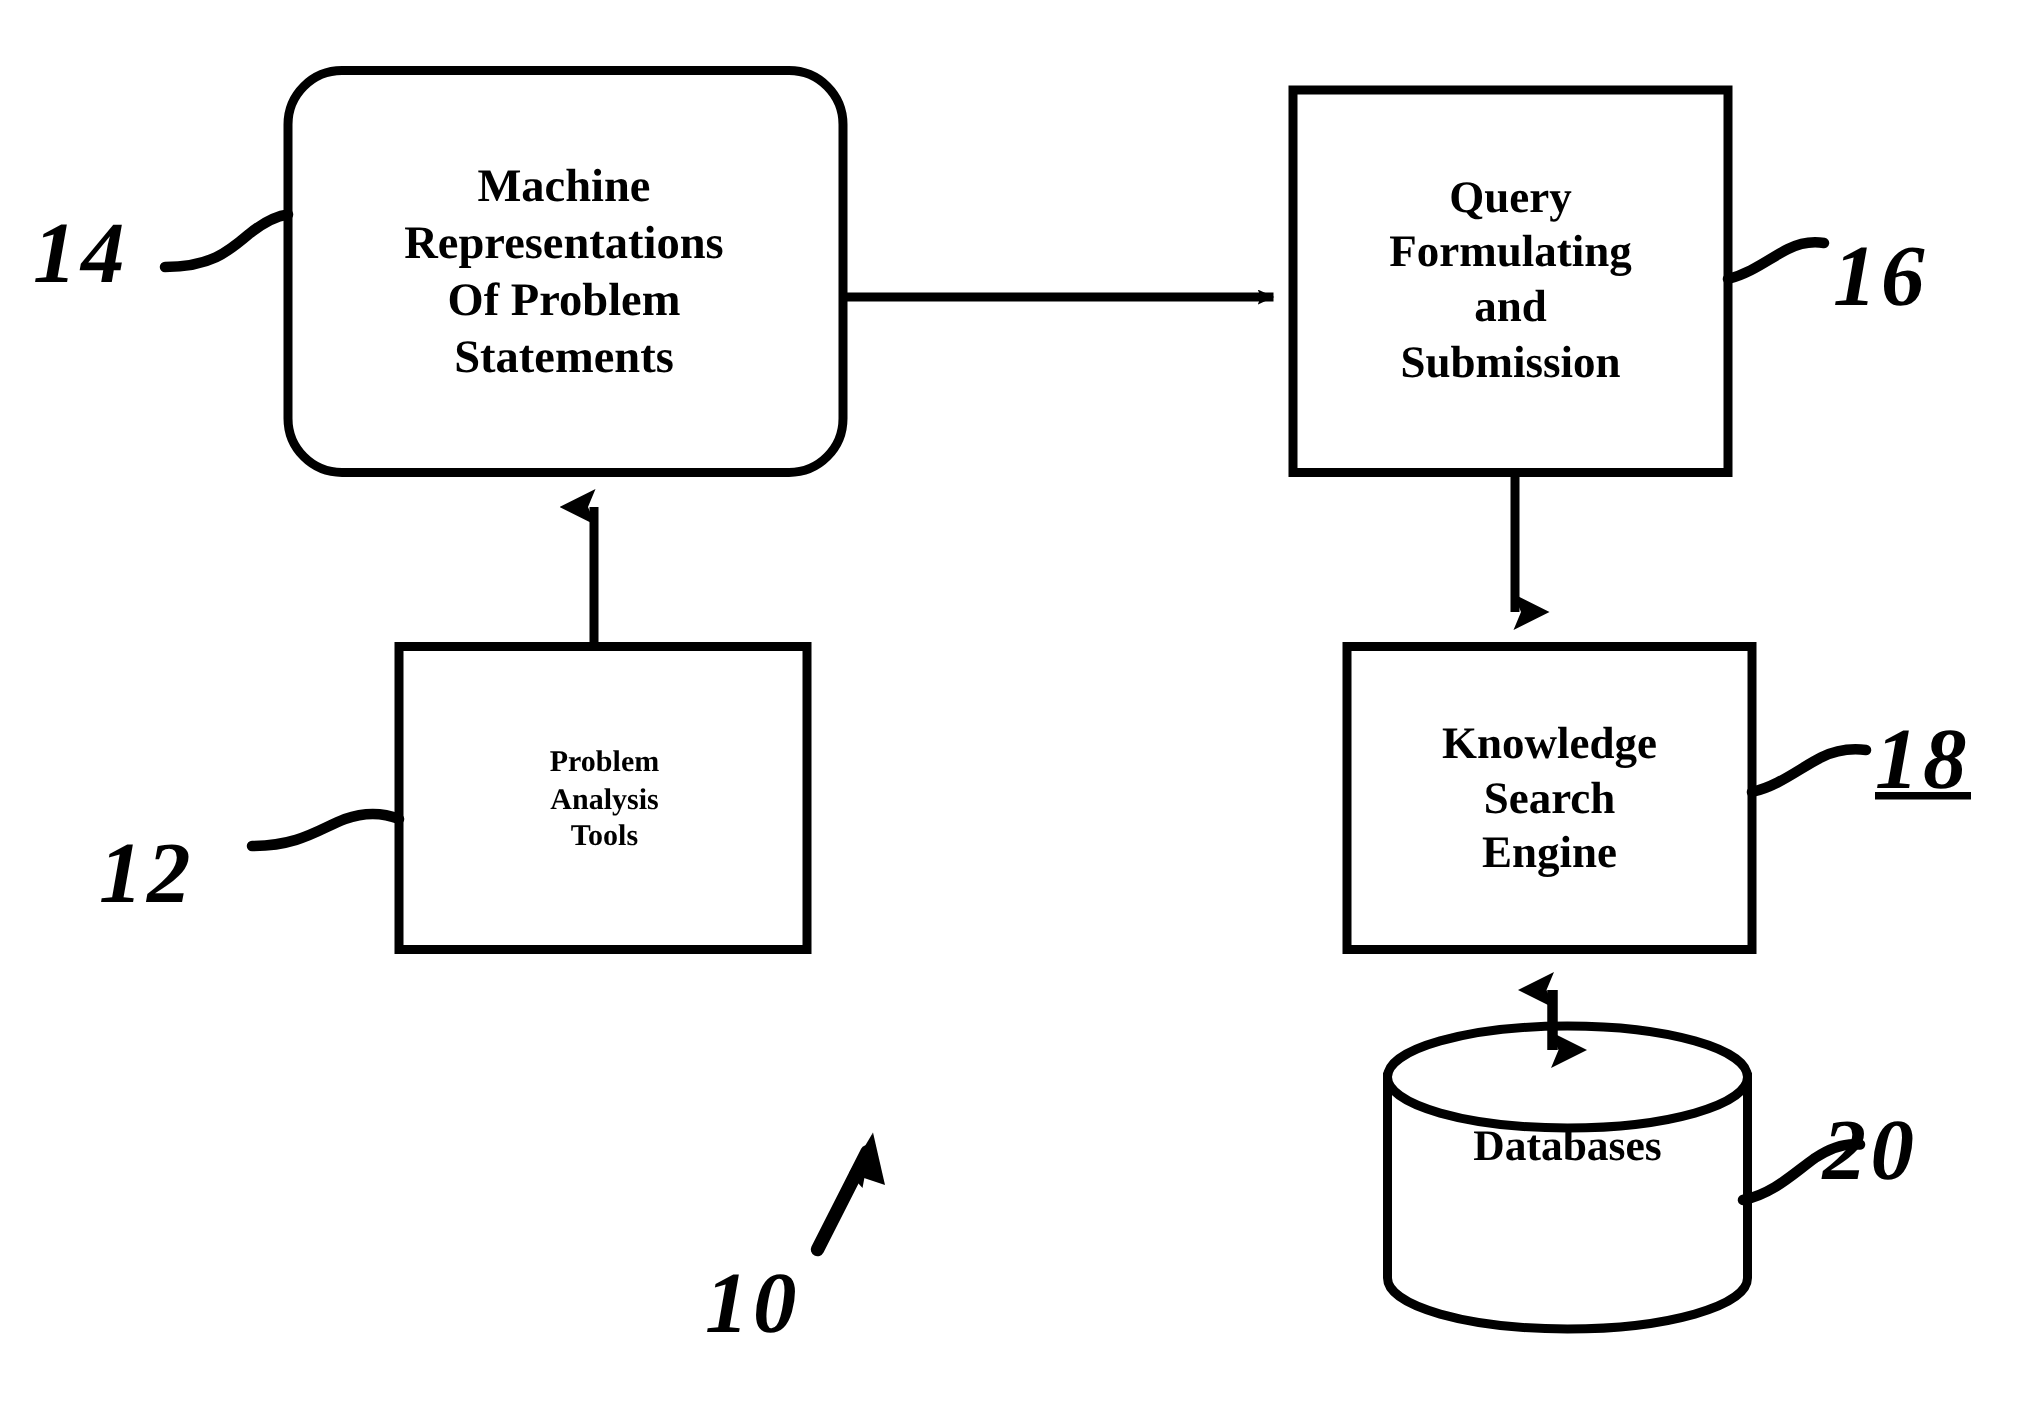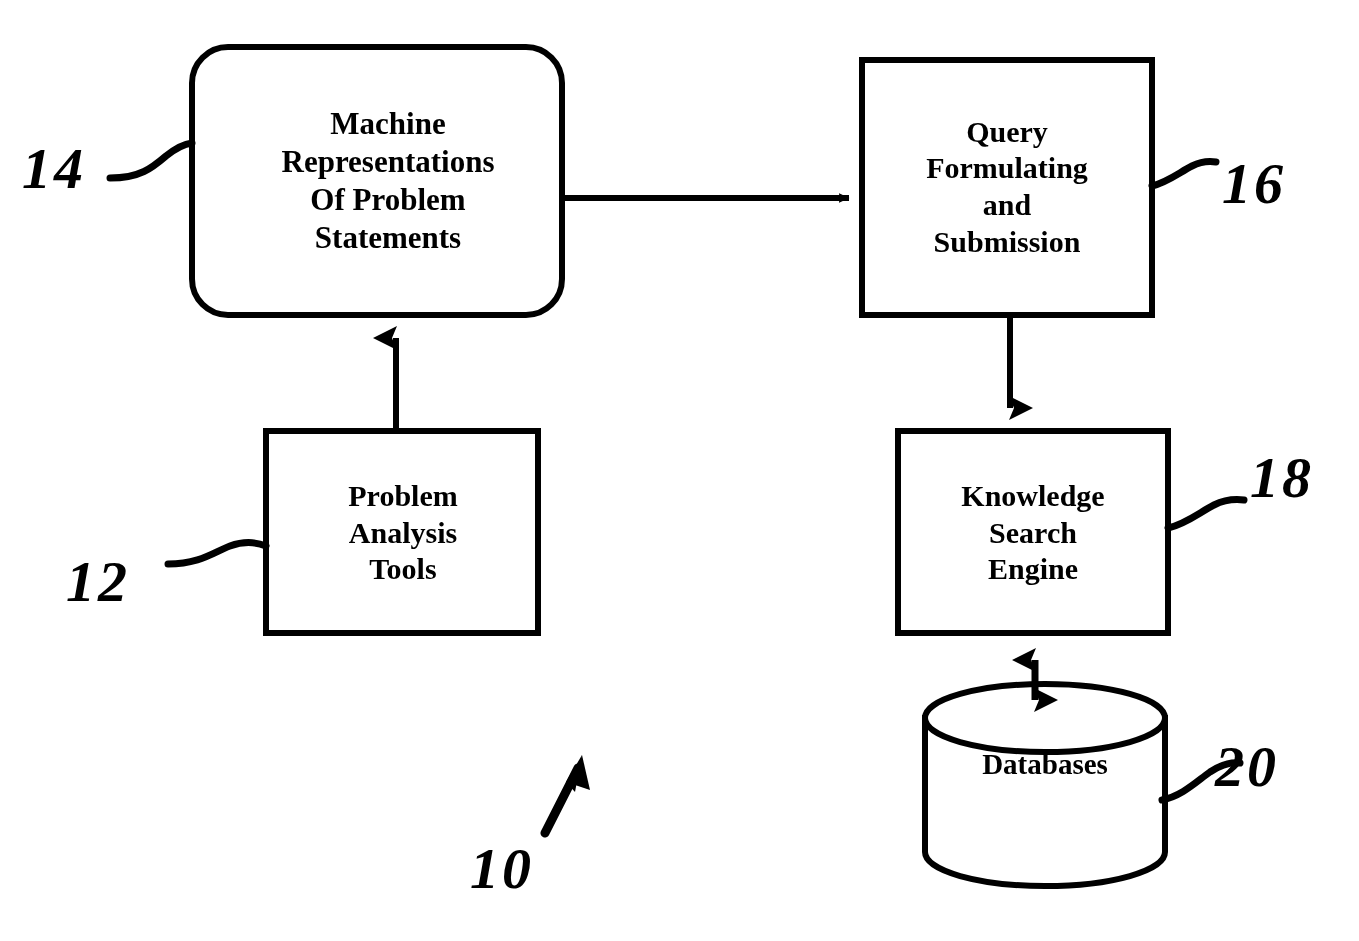--- a/index.html
+++ b/index.html
@@ -38,35 +38,34 @@
     line-height: 1.22;
     pointer-events: none;
     white-space: pre-line;
   }
   #label-machine-representations {
     left: 196px;
     top: 52px;
     width: 360px;
     height: 258px;
     font-size: 31px;
-    padding-left: 12px;
   }
   #label-query-formulating {
     left: 866px;
     top: 62px;
     width: 282px;
     height: 250px;
     font-size: 30px;
   }
   #label-problem-analysis {
     left: 270px;
     top: 434px;
     width: 266px;
     height: 198px;
-    font-size: 30px;
+    font-size: 20px;
   }
   #label-knowledge-search {
     left: 902px;
     top: 434px;
     width: 262px;
     height: 198px;
     font-size: 30px;
   }
   #label-databases {
     left: 930px;
@@ -81,21 +80,21 @@
     font-family: "Liberation Serif", "DejaVu Serif", serif;
     font-weight: 700;
     font-style: italic;
     font-size: 58px;
     letter-spacing: 3px;
     pointer-events: none;
   }
   #ref-14 { left: 22px;   top: 135px; }
   #ref-12 { left: 66px;   top: 548px; }
   #ref-16 { left: 1222px; top: 150px; }
-  #ref-18 { left: 1250px; top: 444px; }
+  #ref-18 { left: 1250px; top: 472px; text-decoration: underline; }
   #ref-20 { left: 1215px; top: 733px; }
   #ref-10 { left: 470px;  top: 835px; font-style: italic; }
 </style>
 </head>
 <body>
 
 <div id="figure">
 
   <svg class="svg-layer" viewBox="0 0 1359 941">
     <defs>

